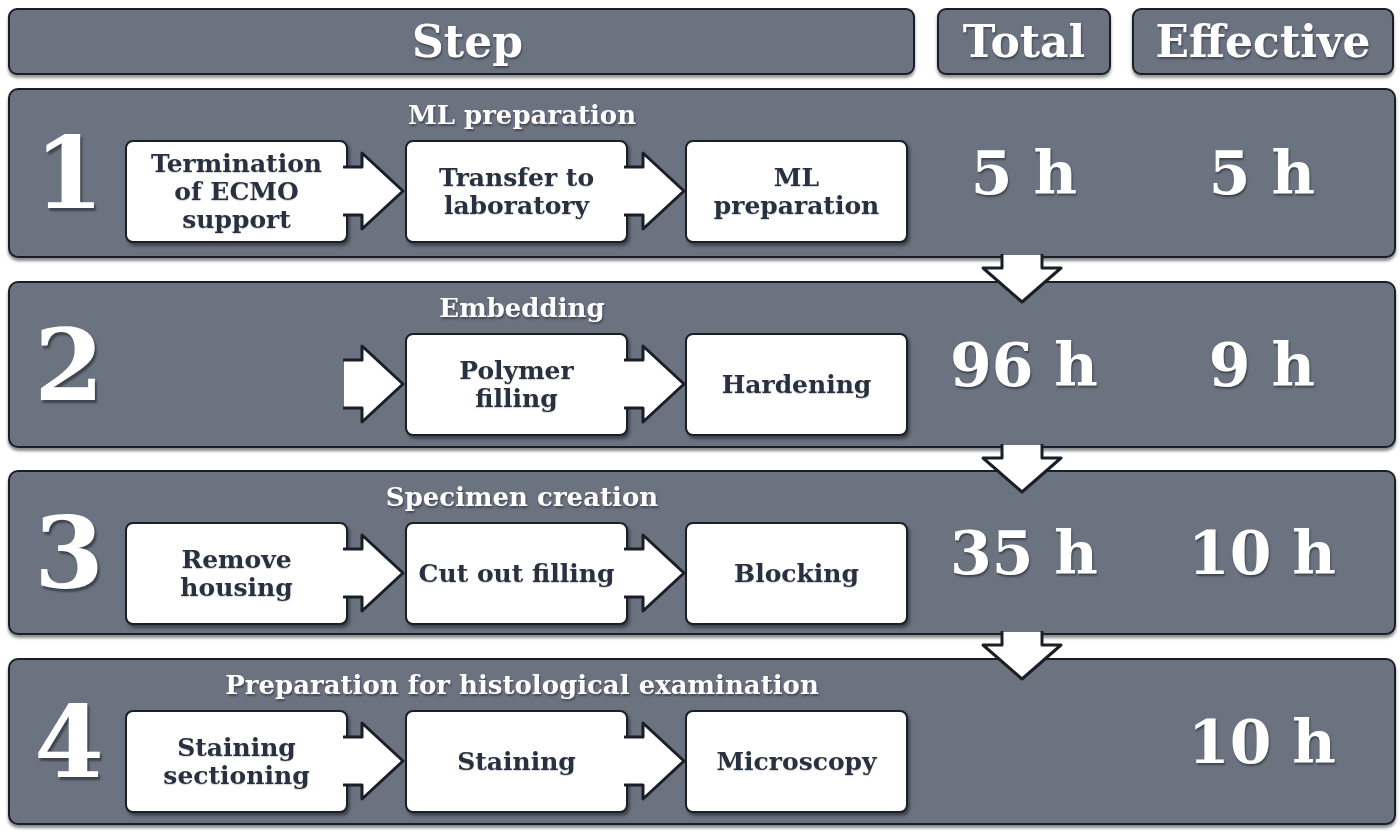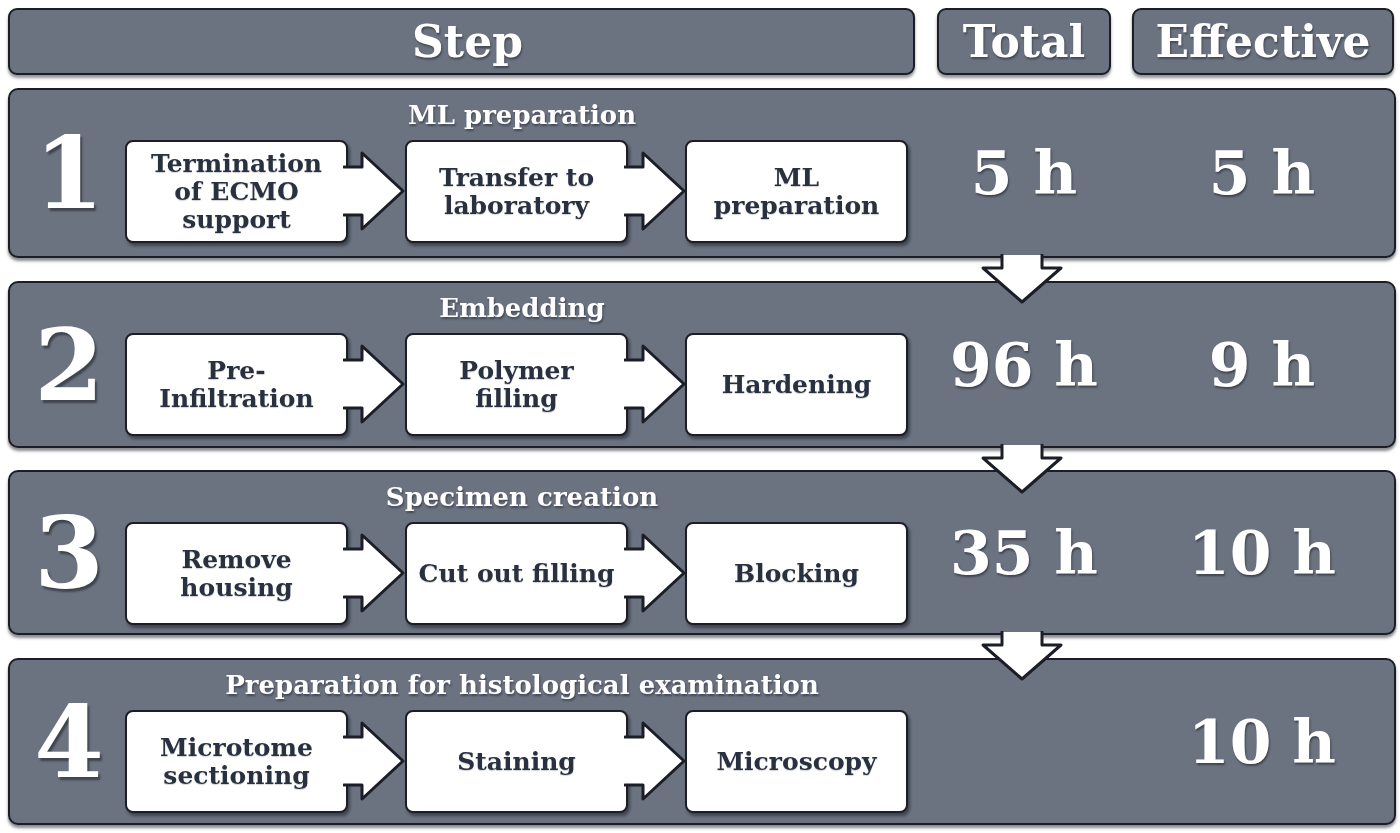--- a/index.html
+++ b/index.html
@@ -88,21 +88,20 @@
       <path d="M1 16 H19 V2 L60 40 L19 78 V64 H1" fill="#ffffff" stroke="#1b1e26" stroke-width="3" stroke-linejoin="round" stroke-linecap="round"></path>
     </svg>
     <div class="pbox b3">ML preparation</div>
     <div class="hours total">5 h</div>
     <div class="hours effective">5 h</div>
   </section>
 
   <section class="row" style="top:281px;height:167px;">
     <div class="row-num">2</div>
     <div class="row-title">Embedding</div>
-    <div class="pbox b1">Pre-Infiltration</div>
     <svg class="arrow-right a1" viewBox="0 0 62 80">
       <path d="M1 16 H19 V2 L60 40 L19 78 V64 H1" fill="#ffffff" stroke="#1b1e26" stroke-width="3" stroke-linejoin="round" stroke-linecap="round"></path>
     </svg>
     <div class="pbox b2">Polymer filling</div>
     <svg class="arrow-right a2" viewBox="0 0 62 80">
       <path d="M1 16 H19 V2 L60 40 L19 78 V64 H1" fill="#ffffff" stroke="#1b1e26" stroke-width="3" stroke-linejoin="round" stroke-linecap="round"></path>
     </svg>
     <div class="pbox b3">Hardening</div>
     <div class="hours total">96 h</div>
     <div class="hours effective">9 h</div>
@@ -120,21 +119,21 @@
       <path d="M1 16 H19 V2 L60 40 L19 78 V64 H1" fill="#ffffff" stroke="#1b1e26" stroke-width="3" stroke-linejoin="round" stroke-linecap="round"></path>
     </svg>
     <div class="pbox b3">Blocking</div>
     <div class="hours total">35 h</div>
     <div class="hours effective">10 h</div>
   </section>
 
   <section class="row" style="top:658px;height:167px;">
     <div class="row-num">4</div>
     <div class="row-title">Preparation for histological examination</div>
-    <div class="pbox b1">Microtome sectioning</div>
+    <div class="pbox b1">Staining sectioning</div>
     <svg class="arrow-right a1" viewBox="0 0 62 80">
       <path d="M1 16 H19 V2 L60 40 L19 78 V64 H1" fill="#ffffff" stroke="#1b1e26" stroke-width="3" stroke-linejoin="round" stroke-linecap="round"></path>
     </svg>
     <div class="pbox b2">Staining</div>
     <svg class="arrow-right a2" viewBox="0 0 62 80">
       <path d="M1 16 H19 V2 L60 40 L19 78 V64 H1" fill="#ffffff" stroke="#1b1e26" stroke-width="3" stroke-linejoin="round" stroke-linecap="round"></path>
     </svg>
     <div class="pbox b3">Microscopy</div>
     <div class="hours effective">10 h</div>
   </section>

